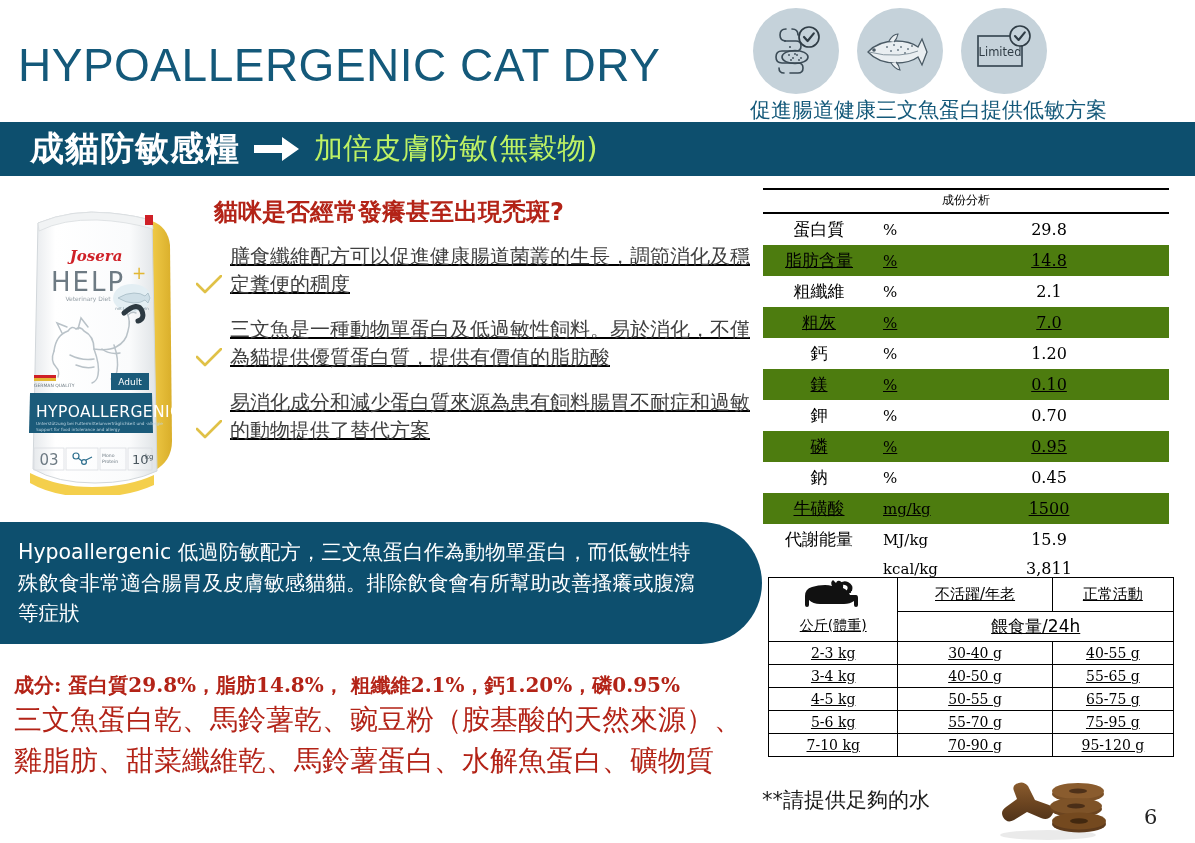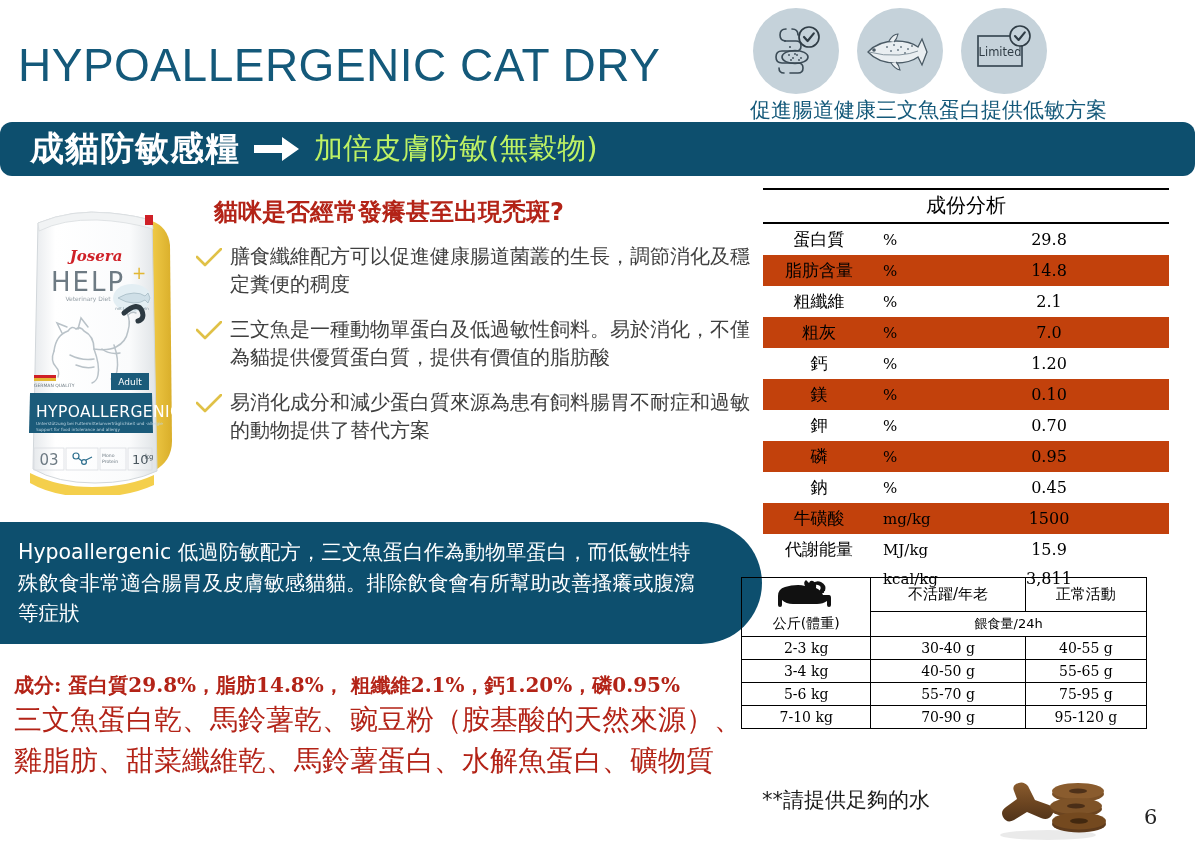--- a/index.html
+++ b/index.html
@@ -79,21 +79,20 @@
   
   .band {
     position: absolute;
     left: 0;
     top: 122px;
     width: 1195px;
     height: 54px;
     background: #0d4f6e;
     display: flex;
     align-items: center;
-    border-radius: 12px;
   }
   .band-main {
     color: #ffffff;
     font-size: 34px;
     font-weight: 700;
     margin-left: 30px;
     font-family: "DejaVu Sans", sans-serif;
     letter-spacing: 1px;
   }
   .band-arrow {
@@ -125,22 +124,23 @@
   }
   .bullets-heading {
     color: #b32317;
     font-size: 24px;
     font-weight: 700;
     font-family: "DejaVu Sans", sans-serif;
     margin: 0 0 14px 18px;
   }
   .bullet {
     display: flex;
-    align-items: flex-start;
+    align-items: flex-end;
     margin-bottom: 16px;
+    text-decoration: underline;
   }
   .bullet-check {
     flex: 0 0 34px;
     padding-top: 6px;
   }
   .bullet-text {
     color: #404040;
     font-size: 20px;
     line-height: 1.42;
     font-family: "DejaVu Sans", sans-serif;
@@ -193,28 +193,28 @@
     position: absolute;
     left: 763px;
     top: 188px;
     width: 406px;
     border-collapse: collapse;
     font-family: "DejaVu Serif", "Liberation Serif", serif;
   }
   .nutri td, .nutri th { padding: 0; }
   .nutri .caption-cell {
     text-align: center;
-    font-size: 20px;
+    font-size: 12px;
     font-weight: 400;
     border-top: 2px solid #000;
     border-bottom: 2px solid #000;
     padding: 2px 0 3px 0;
     font-family: "DejaVu Sans", sans-serif;
   }
-  .nutri tr.shade { background: #c2410c; }
+  .nutri tr.shade { background: #4d7c0f; text-decoration: underline; }
   .nutri .c-name {
     width: 112px;
     text-align: center;
     font-size: 17px;
     padding: 4px 0;
     font-family: "DejaVu Sans", sans-serif;
   }
   .nutri .c-unit {
     width: 84px;
     text-align: left;
@@ -224,25 +224,26 @@
   .nutri .c-val {
     text-align: center;
     font-size: 16px;
     padding: 4px 0;
     padding-right: 38px;
   }
 
   
   .feed {
     position: absolute;
-    left: 741px;
+    left: 768px;
     top: 577px;
     width: 406px;
     border-collapse: collapse;
     font-family: "DejaVu Serif", "Liberation Serif", serif;
+    text-decoration: underline;
   }
   .feed td {
     border: 1px solid #000;
     text-align: center;
     font-size: 14px;
     padding: 3px 0;
   }
   .feed .cat-cell {
     border-bottom: none;
     padding: 2px 0 0 0;
@@ -252,21 +253,21 @@
     border-top: none;
     font-size: 14px;
     font-family: "DejaVu Sans", sans-serif;
     padding-bottom: 2px;
   }
   .feed .hdr {
     font-size: 15px;
     font-family: "DejaVu Sans", sans-serif;
   }
   .feed .span-hdr {
-    font-size: 13px;
+    font-size: 17px;
     font-family: "DejaVu Sans", sans-serif;
   }
 
   
   .water-note {
     position: absolute;
     left: 762px;
     top: 786px;
     font-size: 21px;
     color: #1a1a1a;
@@ -588,20 +589,25 @@
         <td>2-3 kg</td>
         <td>30-40 g</td>
         <td>40-55 g</td>
       </tr>
       <tr>
         <td>3-4 kg</td>
         <td>40-50 g</td>
         <td>55-65 g</td>
       </tr>
       <tr>
+        <td>4-5 kg</td>
+        <td>50-55 g</td>
+        <td>65-75 g</td>
+      </tr>
+      <tr>
         <td>5-6 kg</td>
         <td>55-70 g</td>
         <td>75-95 g</td>
       </tr>
       <tr>
         <td>7-10 kg</td>
         <td>70-90 g</td>
         <td>95-120 g</td>
       </tr>
     </tbody>

